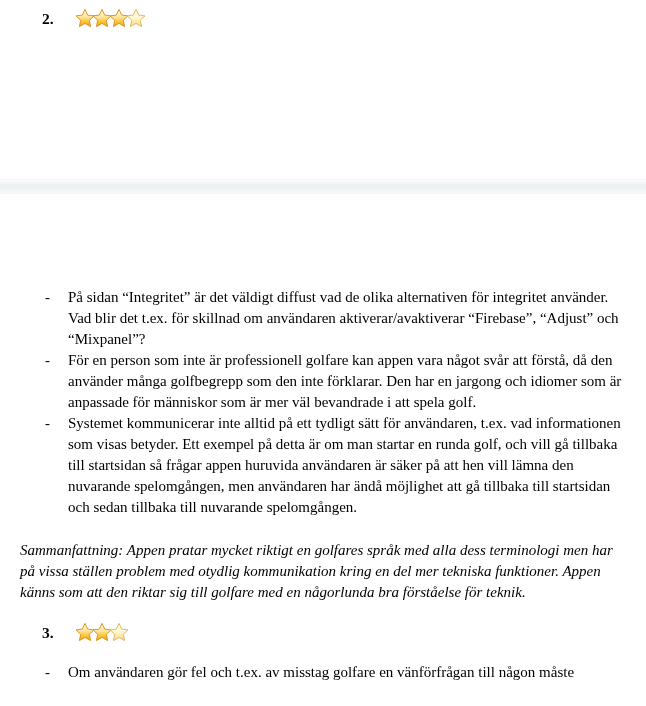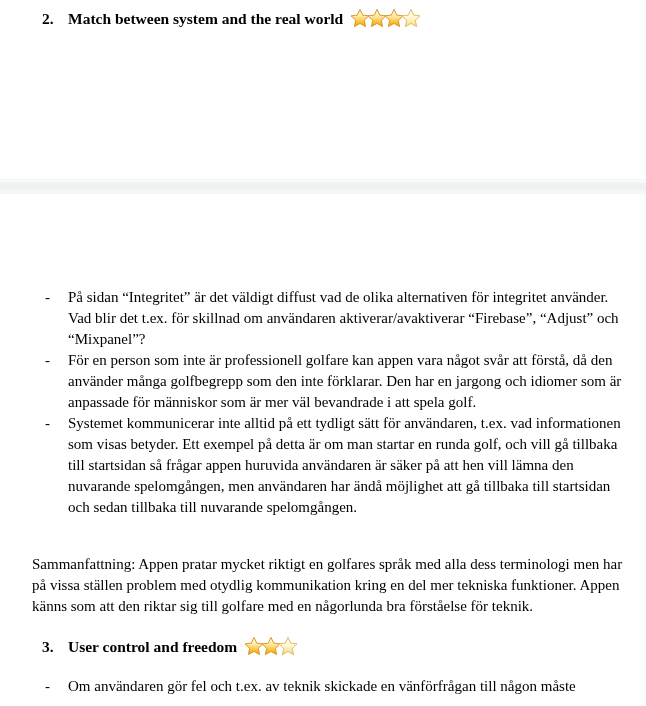--- a/index.html
+++ b/index.html
@@ -77,23 +77,24 @@
   .bullet .dash {
     width: 23px;
     flex-shrink: 0;
   }
   .bullet .btext {
     width: 556px;
   }
 
   
   .summary {
-    margin-top: 36px;
-    padding-left: 32px;
+    margin-top: 22px;
+    padding-left: 20px;
     width: 608px;
+    font-style: italic;
   }
 
   #heading-3 { margin-top: 19px; }
 
   .bullet-list-2 {
     margin-top: 18px;
     padding-left: 45px;
   }
 
   .svg-defs {
@@ -120,21 +121,20 @@
       <stop offset="100%" stop-color="#f7d883"></stop>
     </linearGradient>
   </defs>
 </svg>
 
 <div class="doc">
 
   <div>
     <div class="heading-row" id="heading-2">
       <span class="h-num">2.</span>
-      <span class="h-title">Match between system and the real world</span>
       <span class="stars">
           <svg width="20" height="20" viewBox="0 0 20 20">
             <polygon points="10,1.4 12.7,7.1 19,7.9 14.3,12.3 15.6,18.6 10,15.4 4.4,18.6 5.7,12.3 1,7.9 7.3,7.1" fill="url(#starGoldGrad)" stroke="#d89a2b" stroke-width="1" stroke-linejoin="round"></polygon>
           </svg>
           <svg width="20" height="20" viewBox="0 0 20 20">
             <polygon points="10,1.4 12.7,7.1 19,7.9 14.3,12.3 15.6,18.6 10,15.4 4.4,18.6 5.7,12.3 1,7.9 7.3,7.1" fill="url(#starGoldGrad)" stroke="#d89a2b" stroke-width="1" stroke-linejoin="round"></polygon>
           </svg>
           <svg width="20" height="20" viewBox="0 0 20 20">
             <polygon points="10,1.4 12.7,7.1 19,7.9 14.3,12.3 15.6,18.6 10,15.4 4.4,18.6 5.7,12.3 1,7.9 7.3,7.1" fill="url(#starGoldGrad)" stroke="#d89a2b" stroke-width="1" stroke-linejoin="round"></polygon>
           </svg>
@@ -161,35 +161,34 @@
       <div class="bullet">
         <span class="dash">-</span>
         <span class="btext">Systemet kommunicerar inte alltid på ett tydligt sätt för användaren, t.ex. vad informationen som visas betyder. Ett exempel på detta är om man startar en runda golf, och vill gå tillbaka till startsidan så frågar appen huruvida användaren är säker på att hen vill lämna den nuvarande spelomgången, men användaren har ändå möjlighet att gå tillbaka till startsidan och sedan tillbaka till nuvarande spelomgången.</span>
       </div>
     </div>
 
     <div class="summary">Sammanfattning: Appen pratar mycket riktigt en golfares språk med alla dess terminologi men har på vissa ställen problem med otydlig kommunikation kring en del mer tekniska funktioner. Appen känns som att den riktar sig till golfare med en någorlunda bra förståelse för teknik.</div>
 
     <div class="heading-row" id="heading-3">
       <span class="h-num">3.</span>
-      <span class="h-title">User control and freedom</span>
       <span class="stars">
           <svg width="20" height="20" viewBox="0 0 20 20">
             <polygon points="10,1.4 12.7,7.1 19,7.9 14.3,12.3 15.6,18.6 10,15.4 4.4,18.6 5.7,12.3 1,7.9 7.3,7.1" fill="url(#starGoldGrad)" stroke="#d89a2b" stroke-width="1" stroke-linejoin="round"></polygon>
           </svg>
           <svg width="20" height="20" viewBox="0 0 20 20">
             <polygon points="10,1.4 12.7,7.1 19,7.9 14.3,12.3 15.6,18.6 10,15.4 4.4,18.6 5.7,12.3 1,7.9 7.3,7.1" fill="url(#starGoldGrad)" stroke="#d89a2b" stroke-width="1" stroke-linejoin="round"></polygon>
           </svg>
           <svg width="20" height="20" viewBox="0 0 20 20">
             <polygon points="10,1.4 12.7,7.1 19,7.9 14.3,12.3 15.6,18.6 10,15.4 4.4,18.6 5.7,12.3 1,7.9 7.3,7.1" fill="url(#starLightGrad)" stroke="#e4b95e" stroke-width="1" stroke-linejoin="round"></polygon>
           </svg>
         </span>
     </div>
 
     <div class="bullet-list-2">
       <div class="bullet">
         <span class="dash">-</span>
-        <span class="btext">Om användaren gör fel och t.ex. av teknik skickade en vänförfrågan till någon måste</span>
+        <span class="btext">Om användaren gör fel och t.ex. av misstag golfare en vänförfrågan till någon måste</span>
       </div>
     </div>
 
   </div>
 </div>
 
 </body></html>

